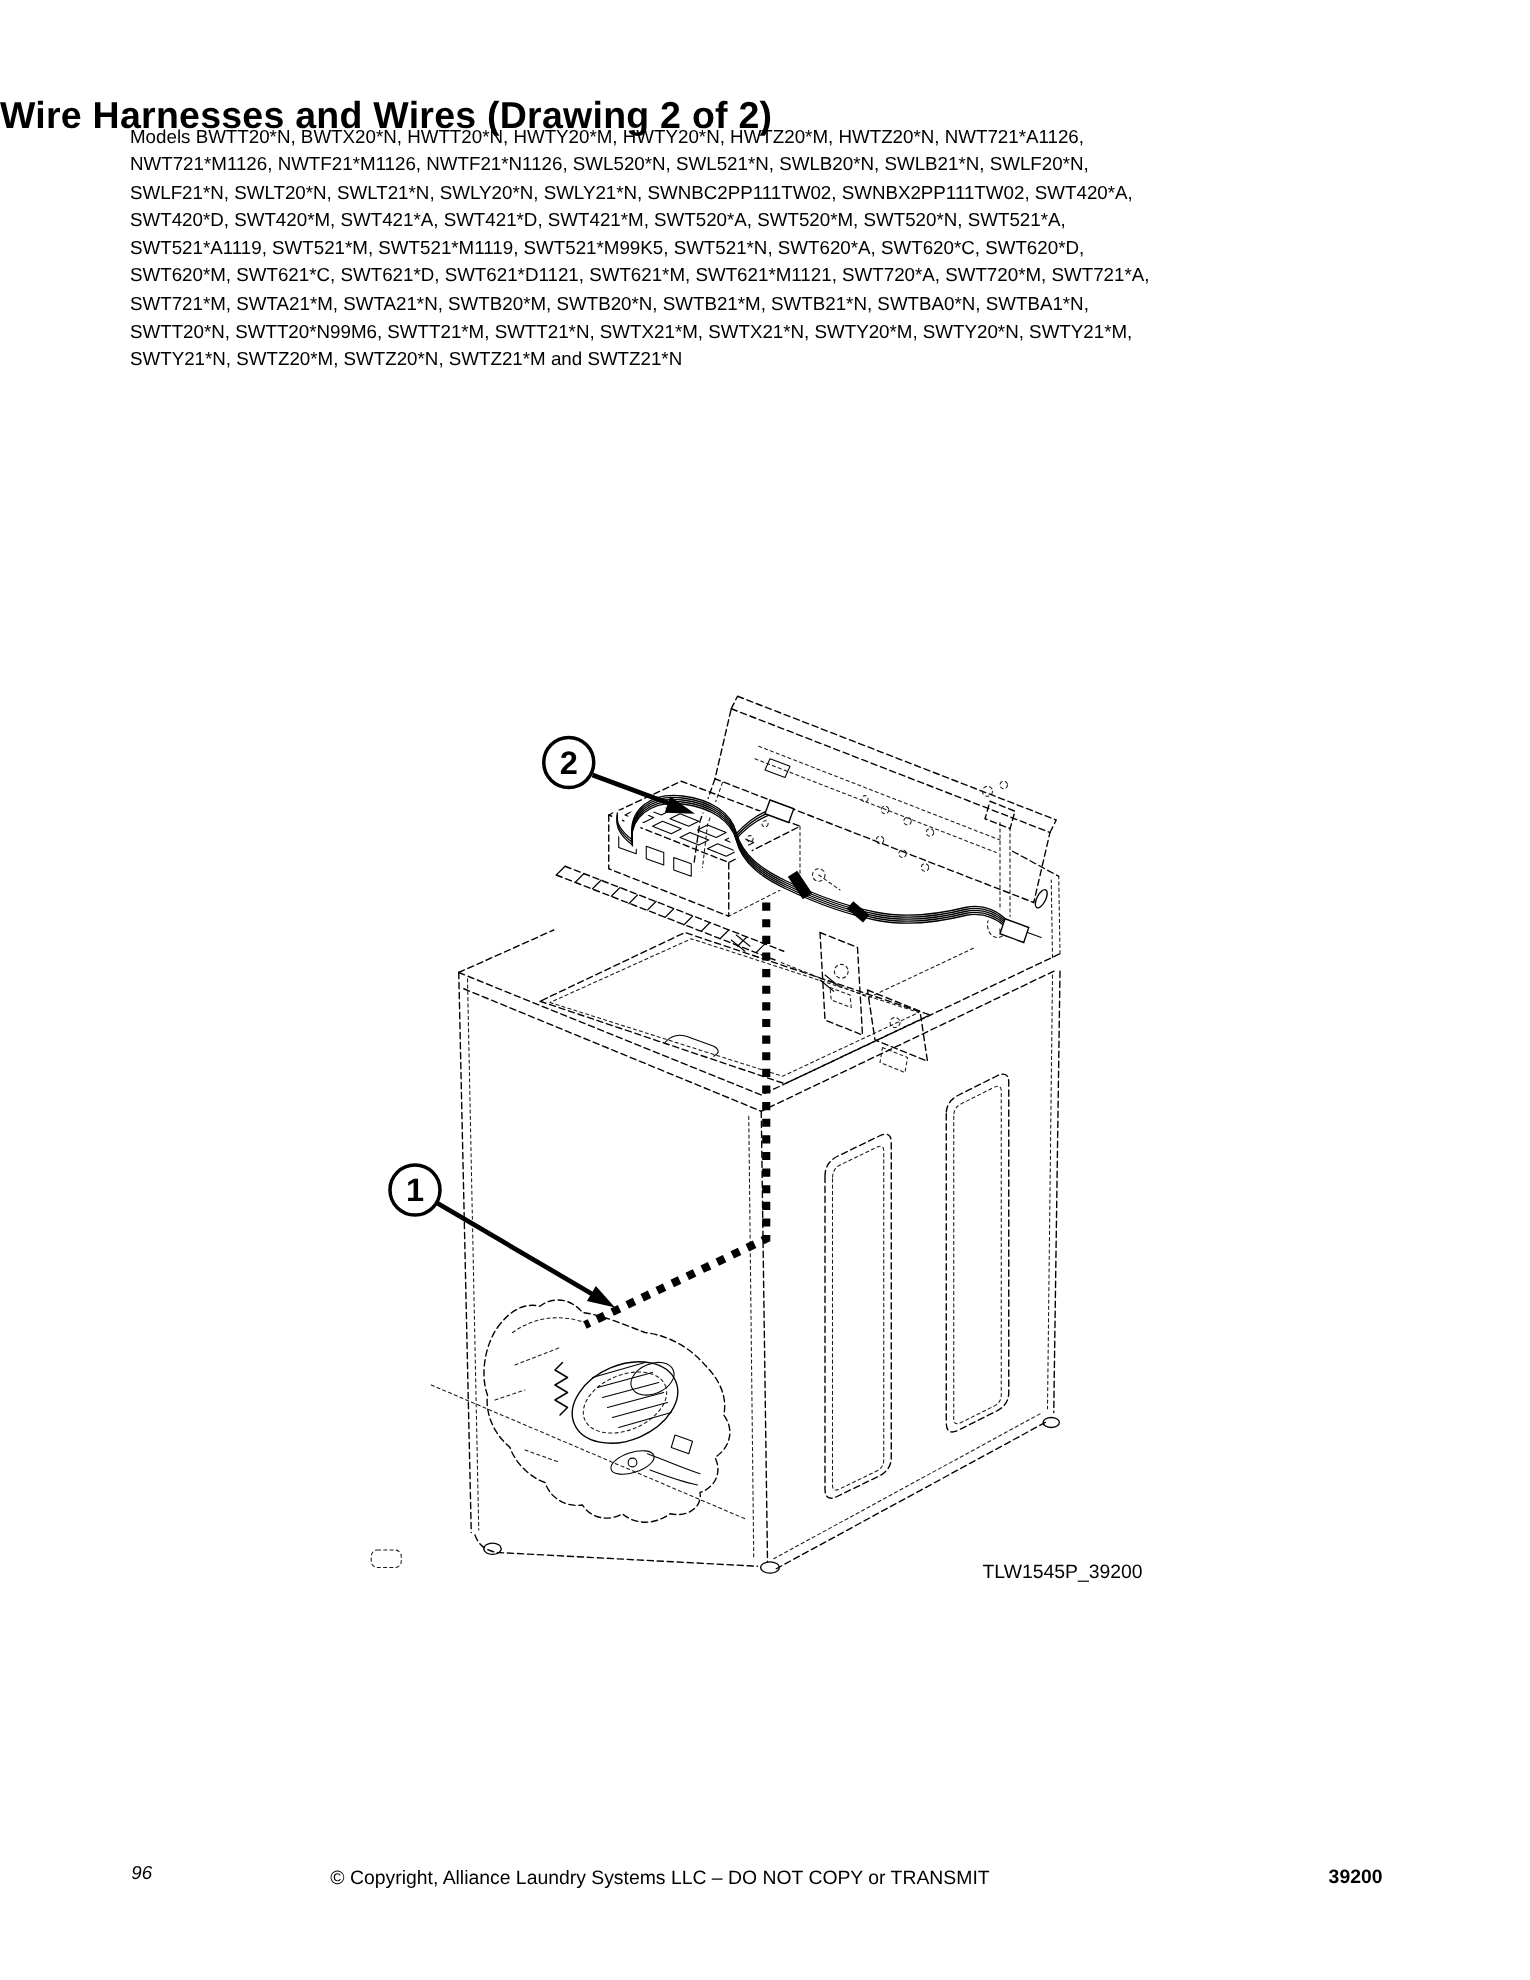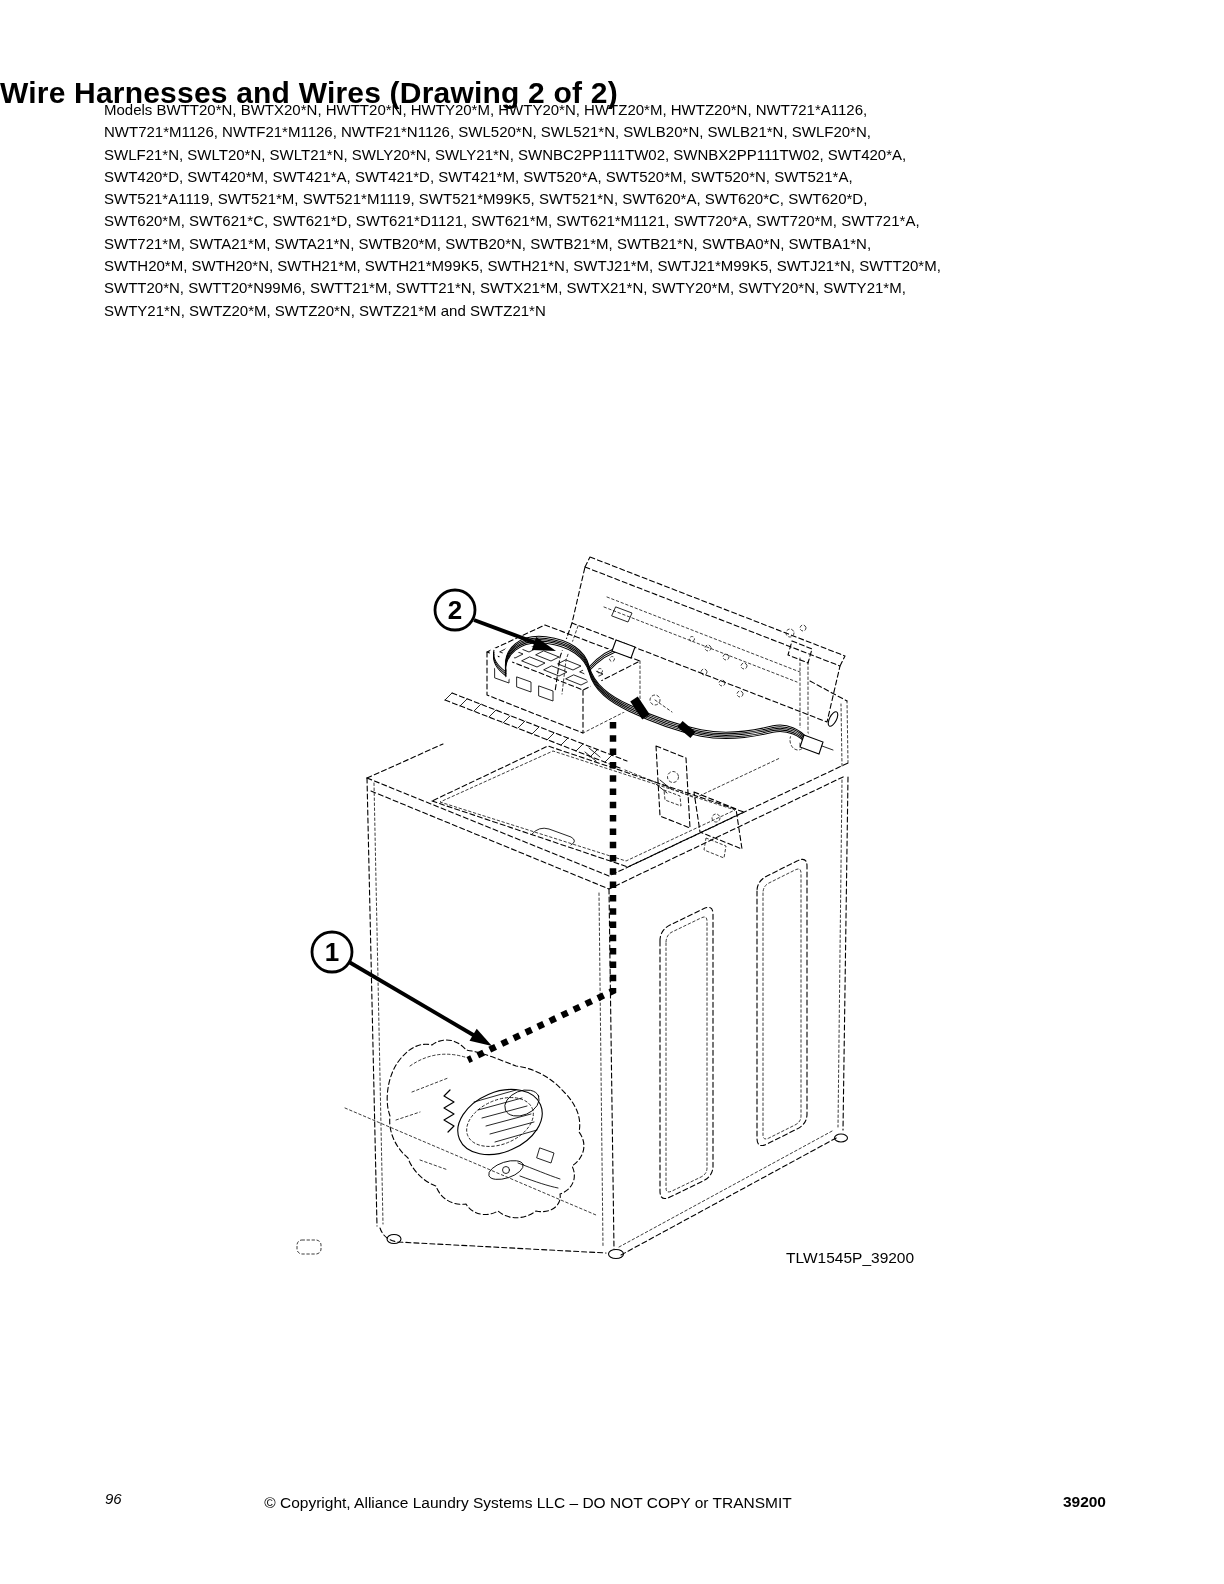--- a/index.html
+++ b/index.html
@@ -41,21 +41,20 @@
 <h1 class="page-title">Wire Harnesses and Wires (Drawing 2 of 2)</h1>
 
 <div class="model-list">
   <div>Models BWTT20*N, BWTX20*N, HWTT20*N, HWTY20*M, HWTY20*N, HWTZ20*M, HWTZ20*N, NWT721*A1126,</div>
   <div>NWT721*M1126, NWTF21*M1126, NWTF21*N1126, SWL520*N, SWL521*N, SWLB20*N, SWLB21*N, SWLF20*N,</div>
   <div>SWLF21*N, SWLT20*N, SWLT21*N, SWLY20*N, SWLY21*N, SWNBC2PP111TW02, SWNBX2PP111TW02, SWT420*A,</div>
   <div>SWT420*D, SWT420*M, SWT421*A, SWT421*D, SWT421*M, SWT520*A, SWT520*M, SWT520*N, SWT521*A,</div>
   <div>SWT521*A1119, SWT521*M, SWT521*M1119, SWT521*M99K5, SWT521*N, SWT620*A, SWT620*C, SWT620*D,</div>
   <div>SWT620*M, SWT621*C, SWT621*D, SWT621*D1121, SWT621*M, SWT621*M1121, SWT720*A, SWT720*M, SWT721*A,</div>
   <div>SWT721*M, SWTA21*M, SWTA21*N, SWTB20*M, SWTB20*N, SWTB21*M, SWTB21*N, SWTBA0*N, SWTBA1*N,</div>
-  <div>SWTH20*M, SWTH20*N, SWTH21*M, SWTH21*M99K5, SWTH21*N, SWTJ21*M, SWTJ21*M99K5, SWTJ21*N, SWTT20*M,</div>
   <div>SWTT20*N, SWTT20*N99M6, SWTT21*M, SWTT21*N, SWTX21*M, SWTX21*N, SWTY20*M, SWTY20*N, SWTY21*M,</div>
   <div>SWTY21*N, SWTZ20*M, SWTZ20*N, SWTZ21*M and SWTZ21*N</div>
 </div>
 
 <svg class="diagram" width="1224" height="1584" viewBox="0 0 1224 1584">
 
   <defs>
     <path id="hb" d="M506,674 C502,650 522,637 546,640 C570,643 585,654 589,669 C594,688 610,699 629,708 C652,719 676,728 701,733 C726,738 753,734 773,729 C788,726 800,733 807,741"></path>
     <path id="hbr" d="M589,669 C598,659 609,651 622,648"></path>
     <path id="hbl" d="M506,674 C498,668 492,660 494,652"></path>

